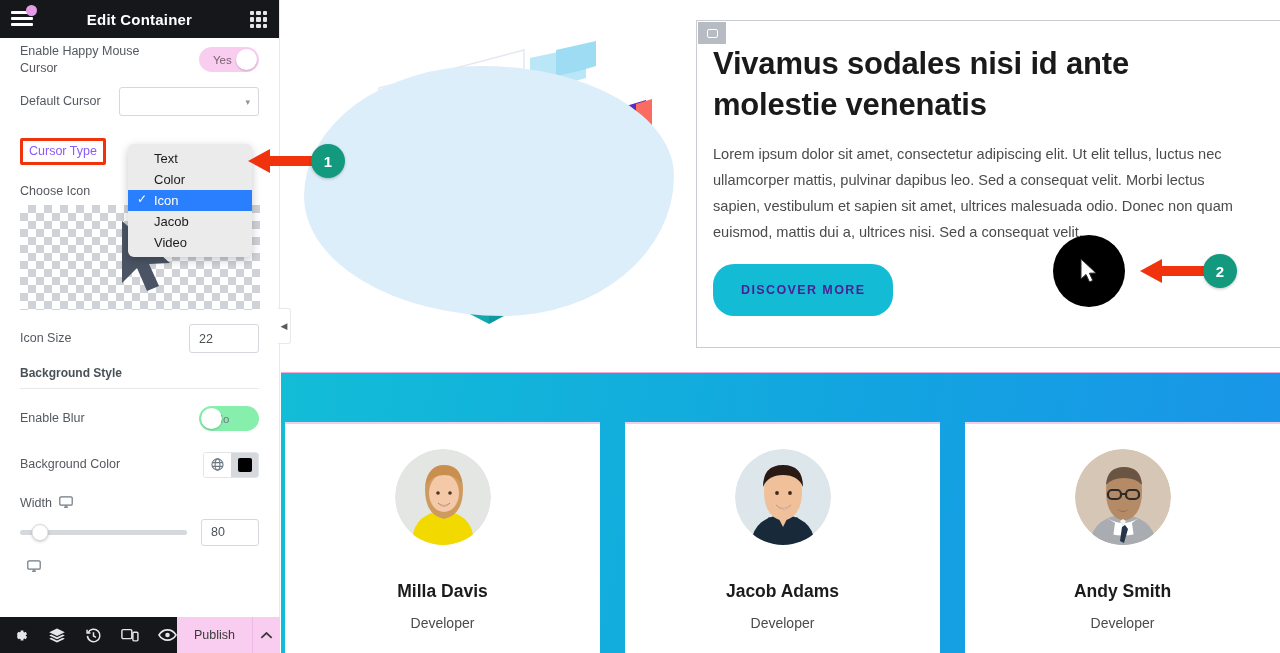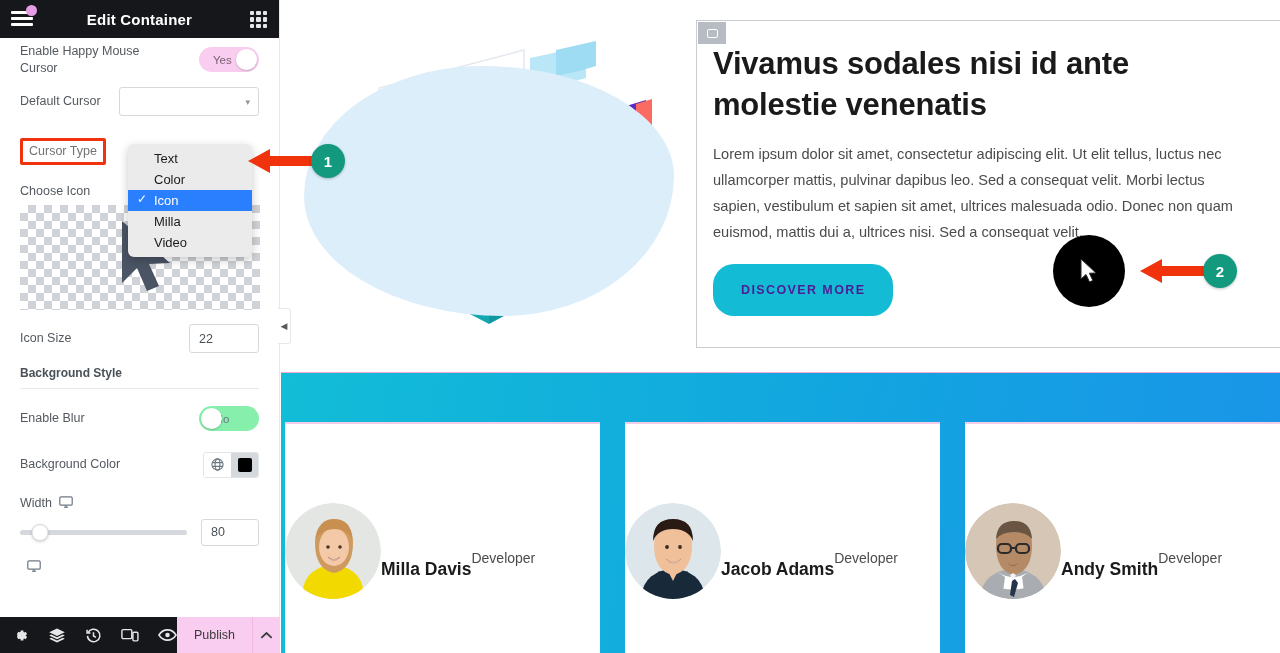--- a/index.html
+++ b/index.html
@@ -95,21 +95,21 @@
   }
   .caret { font-size: 9px; color: #8f949a; }
 
   
   .hl-box {
     display: inline-block;
     border: 3px solid #f0330c;
     padding: 2px 6px;
     border-radius: 2px;
   }
-  .hl-box .row-label { color: #737373; }
+  .hl-box .row-label { color: #8b5cf6; }
 
   
   #dropdown {
     position: absolute; left: 128px; top: 106px;
     width: 124px;
     background: #ebebec;
     border-radius: 6px;
     box-shadow: 0 3px 10px rgba(0,0,0,.22);
     padding: 4px 0;
     z-index: 60;
@@ -278,21 +278,21 @@
   
   #team {
     position: relative; height: 280px;
     background: linear-gradient(100deg,#12bdd7 0%,#12a5e0 55%,#1a94e8 100%);
     display: flex; gap: 25px; padding: 0 0 0 4px;
   }
   .team-card {
     position: relative; margin-top: 49px;
     width: 336px; background: #fff;
     border-top: 2px solid #f3cde8;
-    display: flex; flex-direction: row; align-items: center;
+    display: flex; flex-direction: column; align-items: center;
     padding-top: 25px;
   }
   .team-card:first-child { margin-left: 0; }
   .avatar {
     width: 96px; height: 96px; border-radius: 50%;
     overflow: hidden; position: relative;
   }
   .team-name {
     margin-top: 36px; font-size: 17.5px; font-weight: bold; color: #1b1b1b;
   }
@@ -621,21 +621,21 @@
           <span>Text</span>
         </div>
         <div class="dd-item">
           <span>Color</span>
         </div>
         <div class="dd-item sel">
           <span class="check">✓</span>
           <span>Icon</span>
         </div>
         <div class="dd-item">
-          <span>Milla</span>
+          <span>Jacob</span>
         </div>
         <div class="dd-item">
           <span>Video</span>
         </div>
       </div>
     </div>
 
     <div id="panel-footer">
       <div id="footer-tools">
         <span class="ft">

